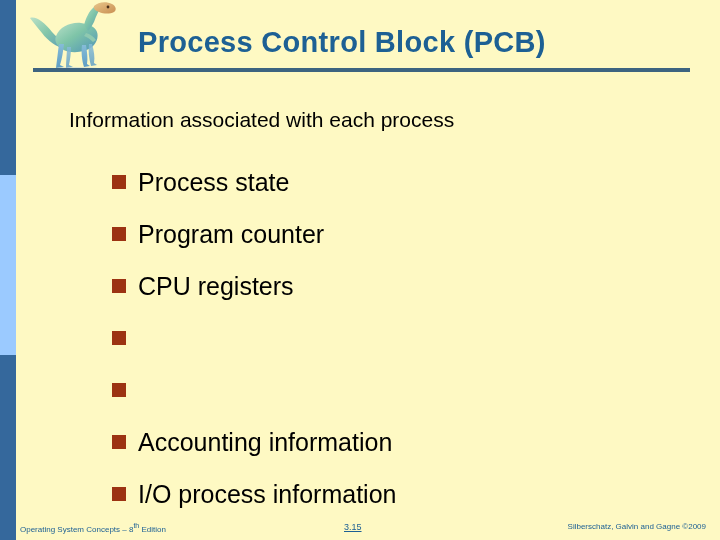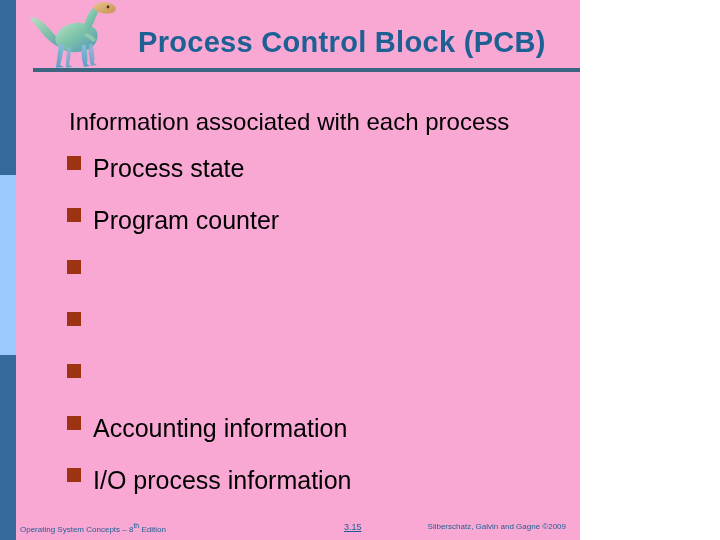--- a/index.html
+++ b/index.html
@@ -6,23 +6,23 @@
     margin: 0;
     padding: 0;
     background: #ffffff;
   }
   body {
     font-family: "Liberation Sans", sans-serif;
   }
 
   #slide {
     position: relative;
-    width: 580px;
+    width: 720px;
     height: 540px;
-    background: #f9a8d4;
+    background: #fef9c3;
     overflow: hidden;
   }
 
   
   .edge-stripe {
     position: absolute;
     left: 0;
     width: 16px;
   }
   .edge-top    { top: 0;     height: 175px; background: #35689c; }
@@ -65,38 +65,39 @@
     position: absolute;
     left: 0;
     top: 96px;
     width: 720px;
   }
 
   .intro-line {
     position: absolute;
     left: 69px;
     top: 12px;
-    font-size: 24px;
+    font-size: 21px;
     color: #000000;
     white-space: nowrap;
   }
 
   .bullet-list {
     position: absolute;
     left: 0;
     top: 60px;
     width: 720px;
   }
 
   .bullet-row {
     position: relative;
     height: 52px;
     padding-left: 67px;
     display: flex;
-    align-items: flex-start;
+    align-items: center;
+    margin-left: 45px;
   }
 
   .bullet-marker {
     width: 14px;
     height: 14px;
     background: #9c3312;
     flex: 0 0 auto;
     margin-right: 12px;
   }
 
@@ -202,20 +203,21 @@
         <span class="bullet-text">Process state</span>
       </div>
 
       <div class="bullet-row">
         <span class="bullet-marker"></span>
         <span class="bullet-text">Program counter</span>
       </div>
 
       <div class="bullet-row">
         <span class="bullet-marker"></span>
+        <span class="bullet-text">CPU registers</span>
       </div>
 
       <div class="bullet-row">
         <span class="bullet-marker"></span>
       </div>
 
       <div class="bullet-row">
         <span class="bullet-marker"></span>
       </div>
 

